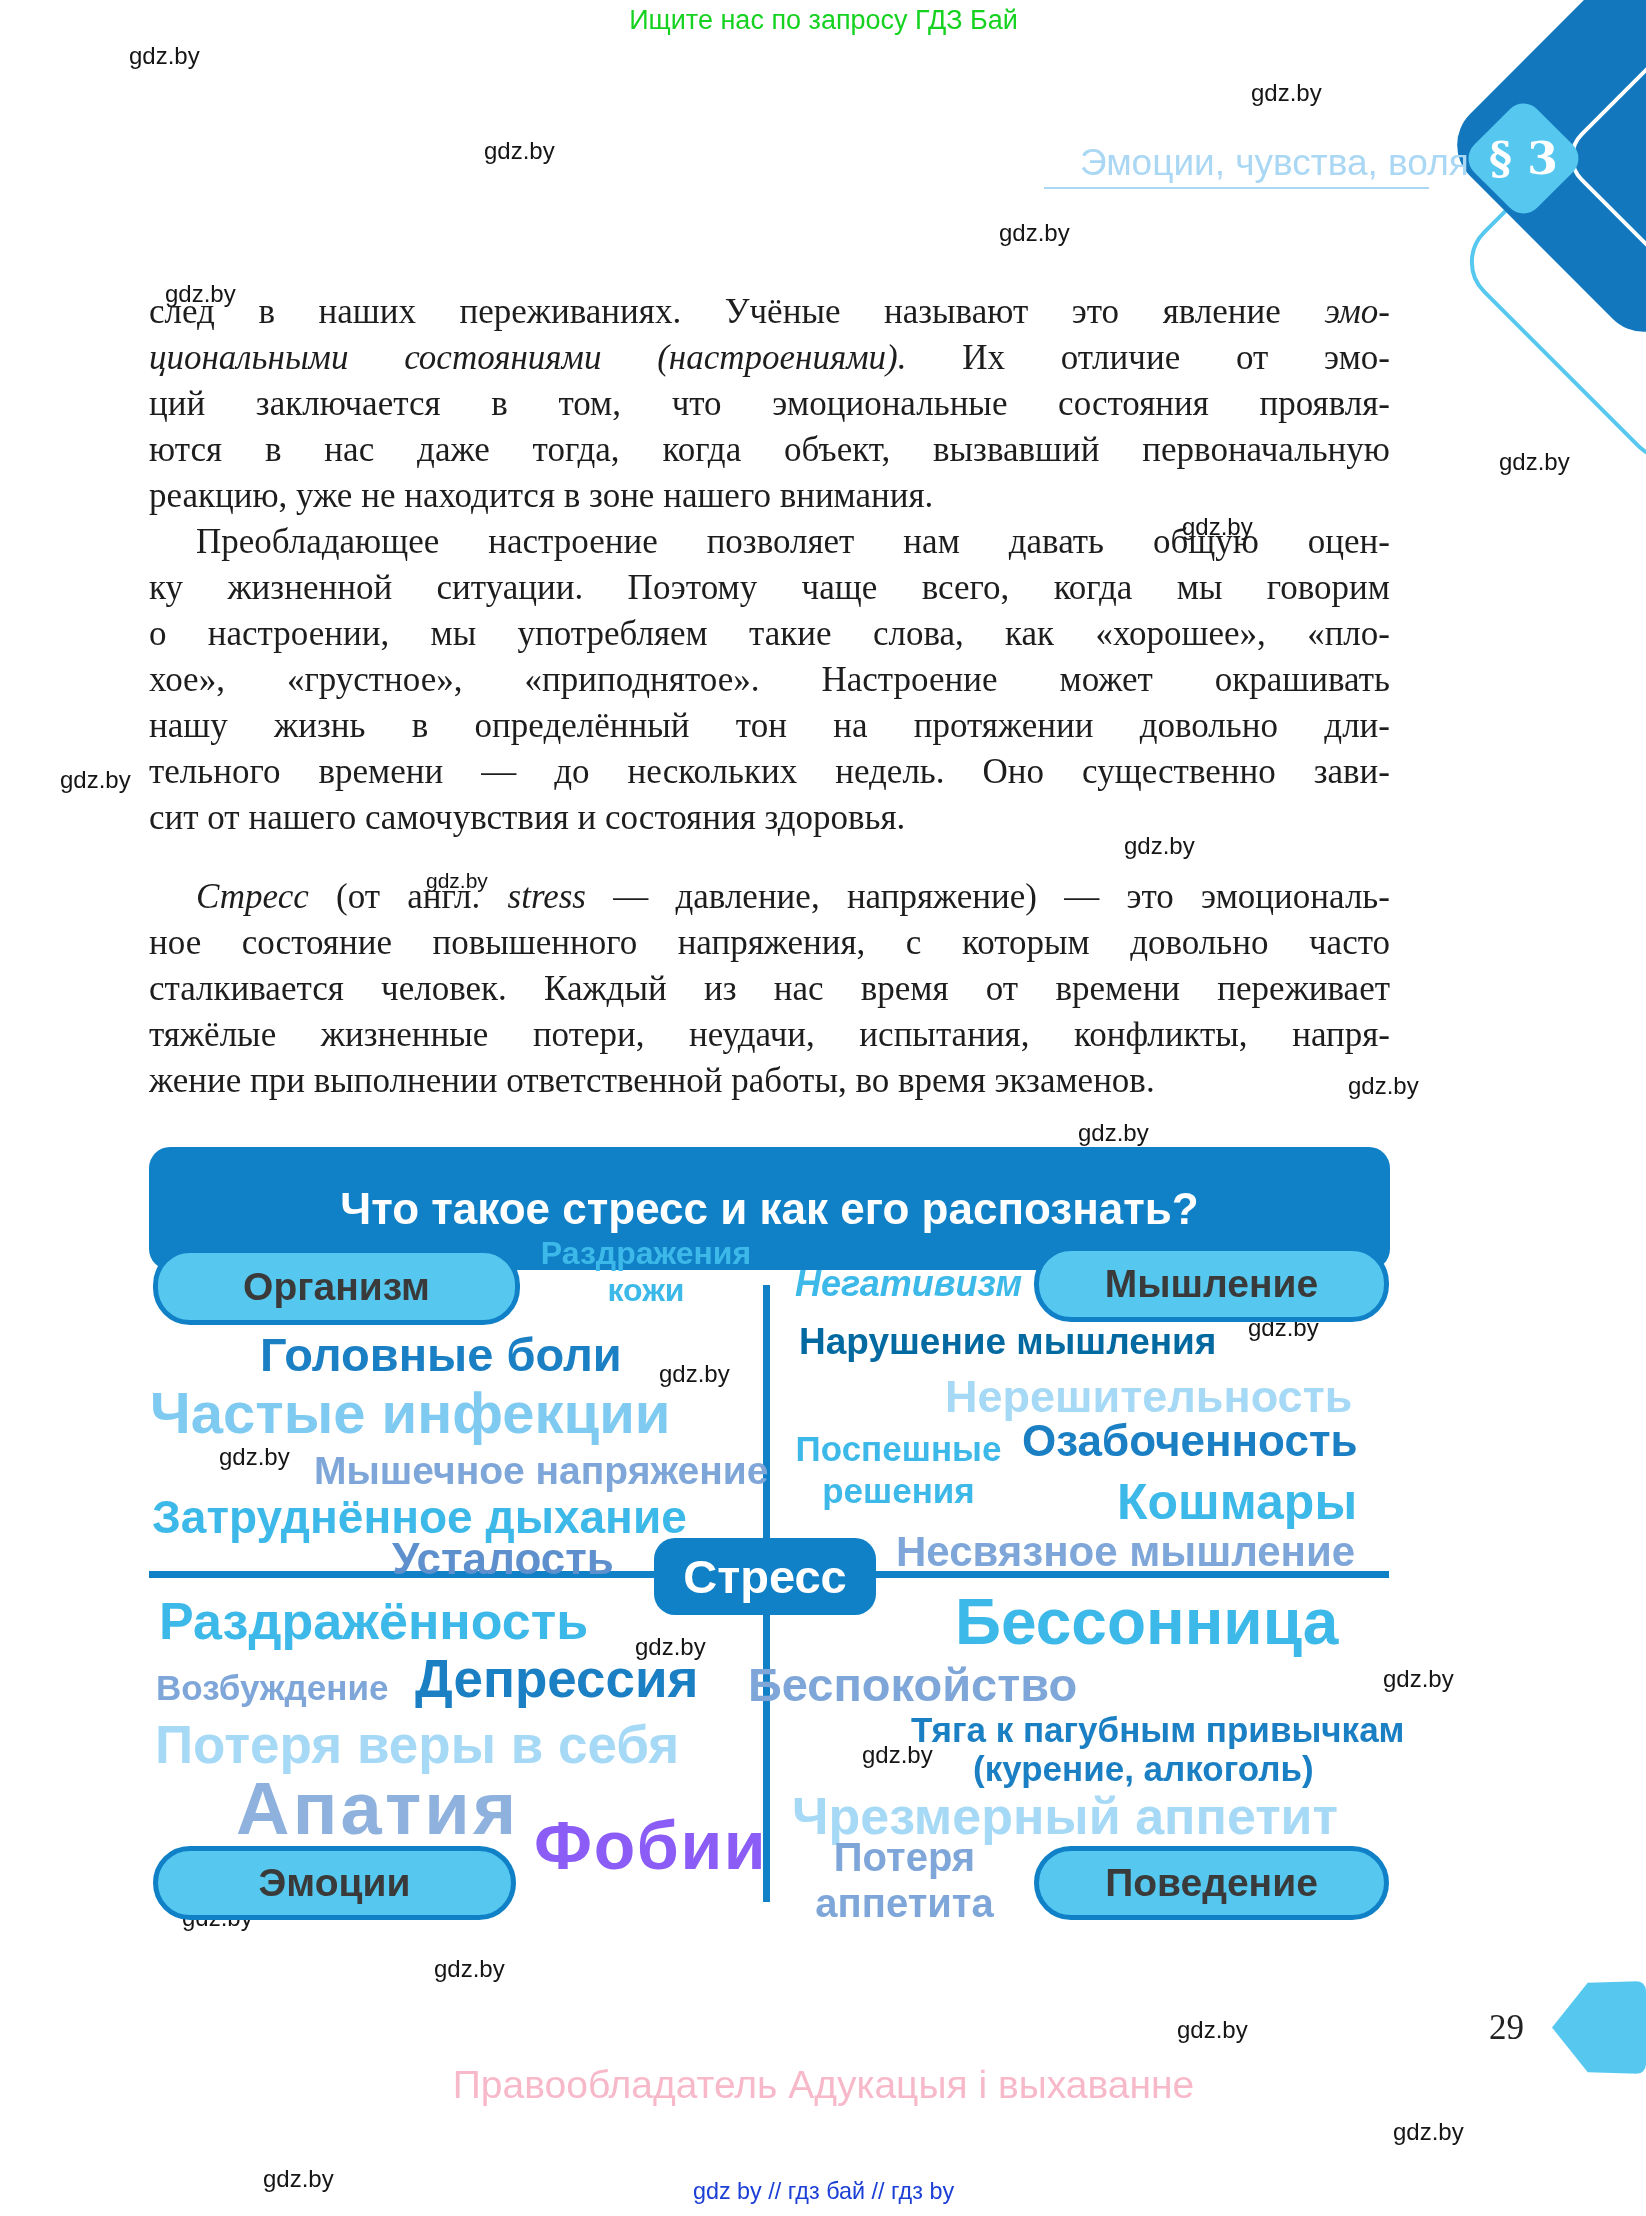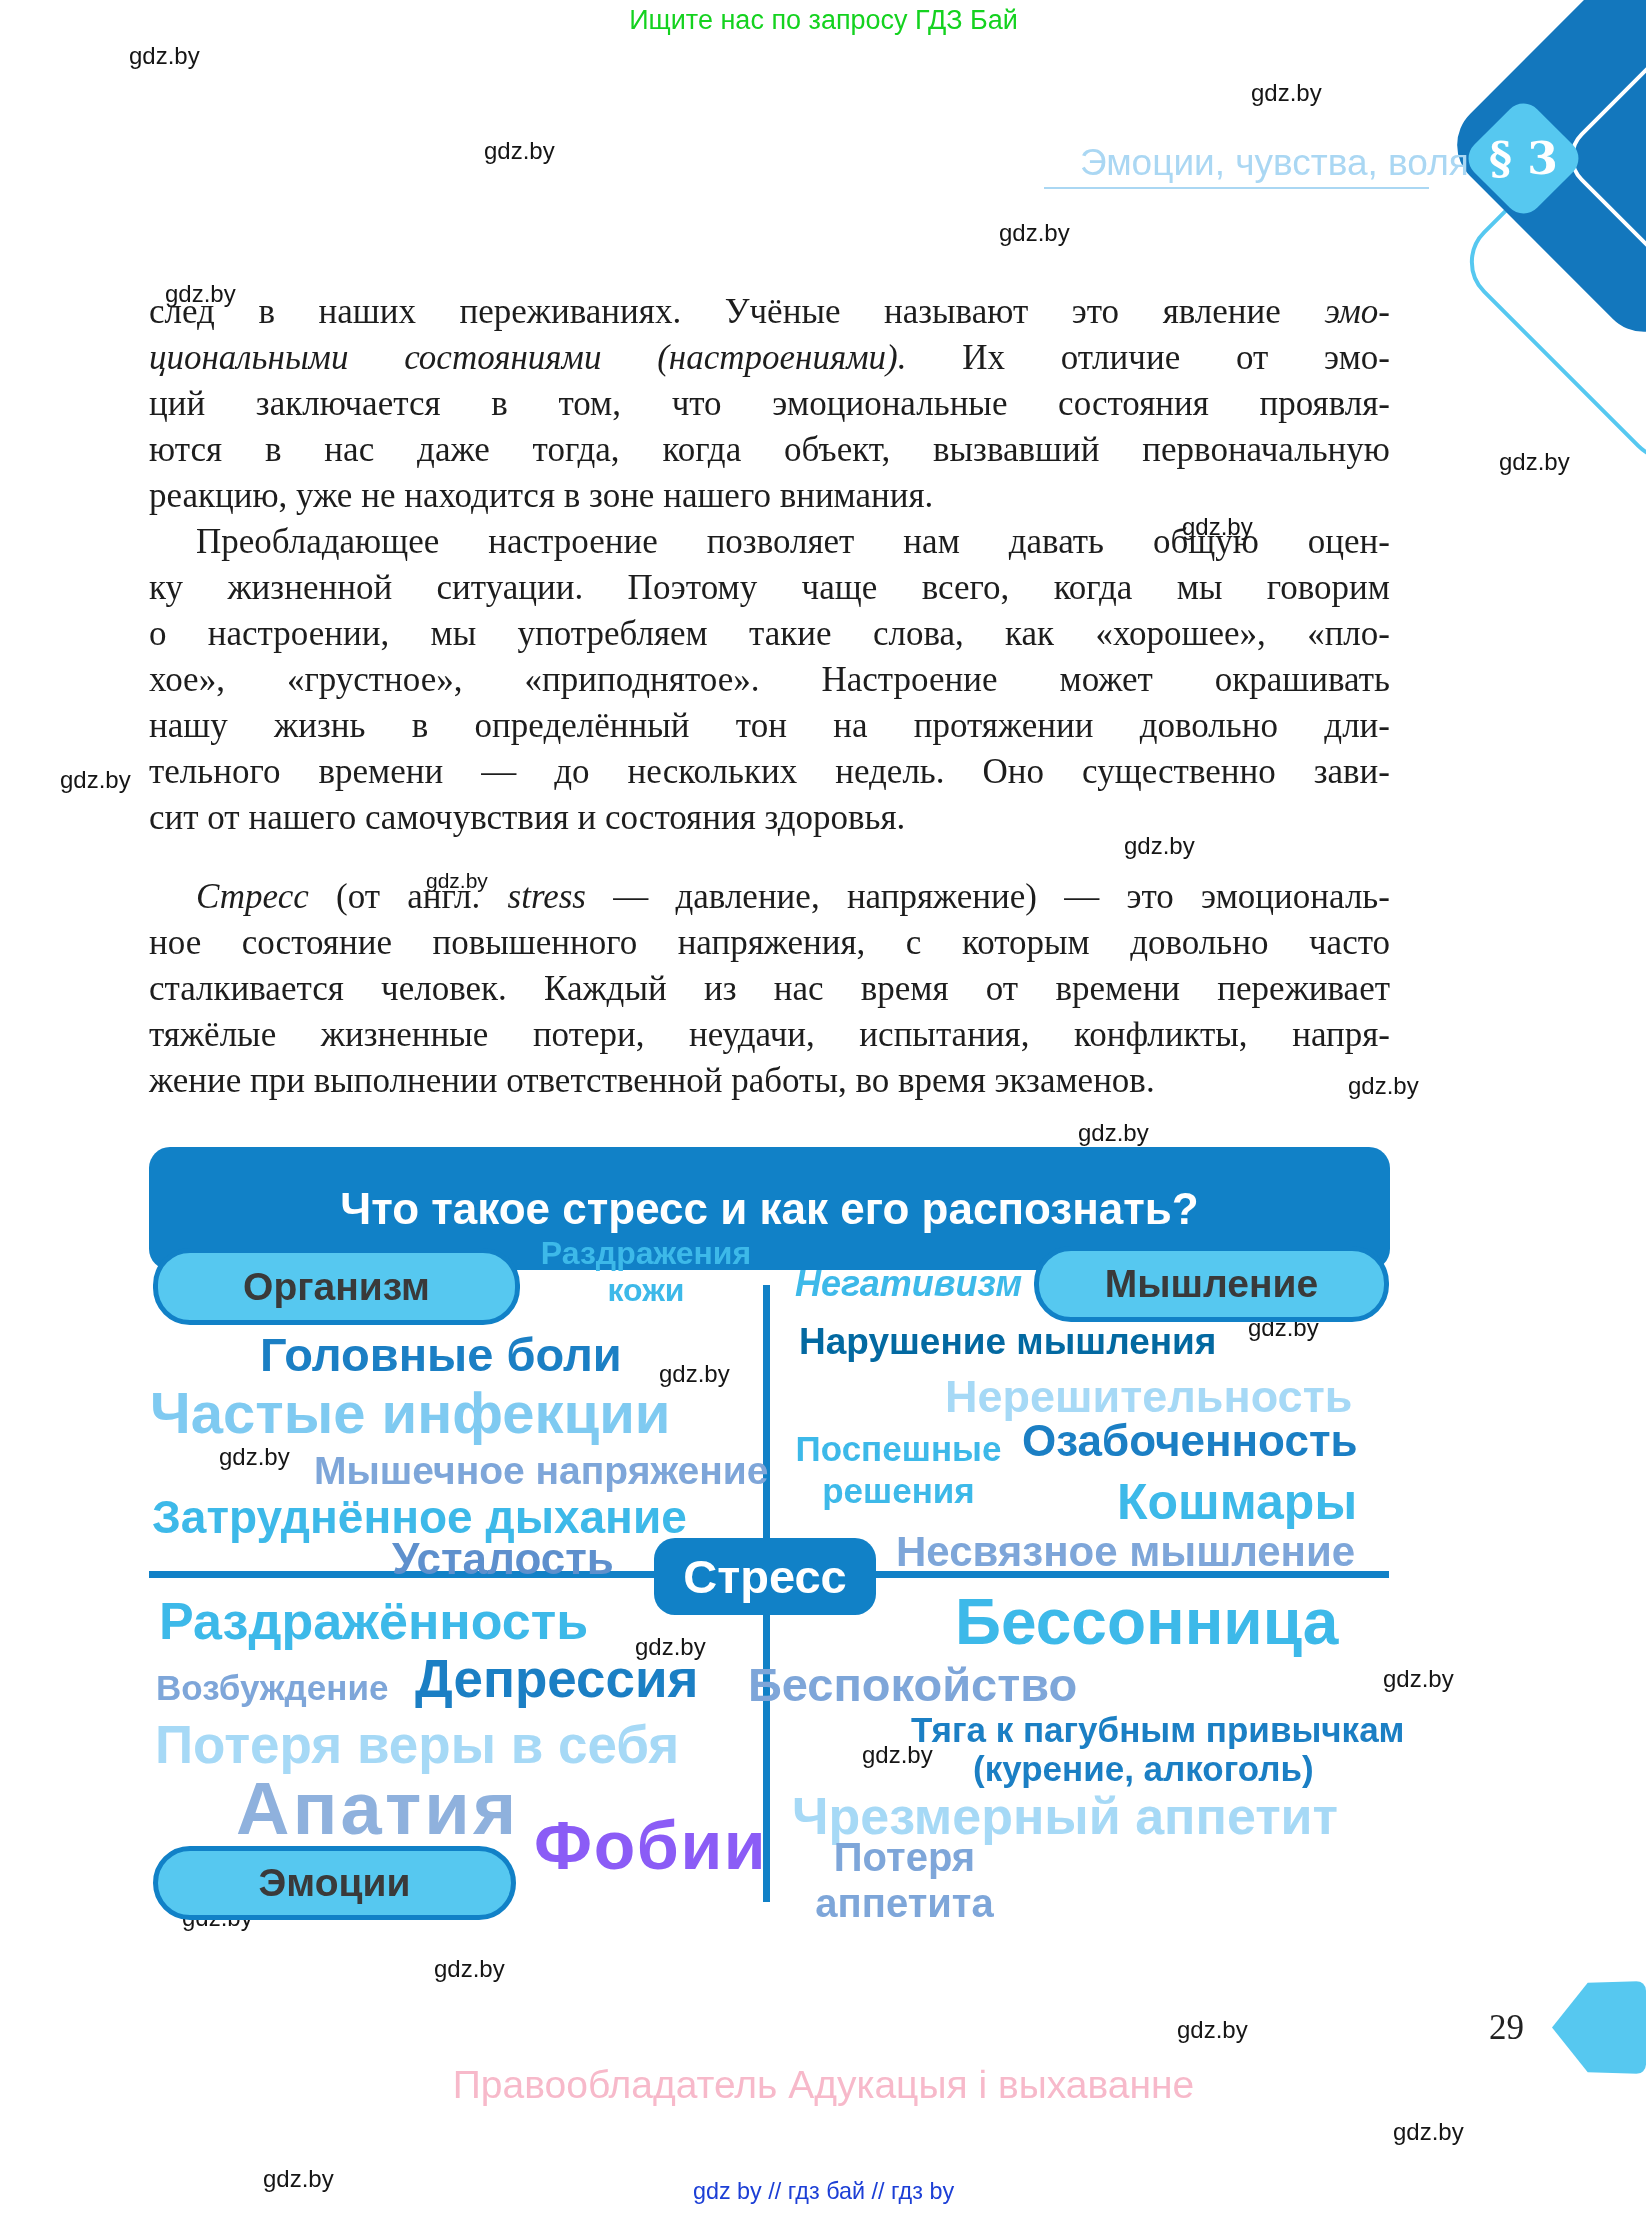--- a/index.html
+++ b/index.html
@@ -122,20 +122,23 @@
 
   <div id="cat-organism" class="cat">
     <span>Организм</span>
   </div>
   <div id="cat-thinking" class="cat">
     <span>Мышление</span>
   </div>
   <div id="cat-emotions" class="cat">
     <span>Эмоции</span>
   </div>
+  <div id="cat-behavior" class="cat">
+    <span>Поведение</span>
+  </div>
 
   <div id="diagram-words">
       <div class="dw wrap" style="left: 525px; top: 1235px; font-size: 32px; color: rgb(61, 185, 233); width: 242px; text-align: center; line-height: 37px;">Раздражения кожи</div>
       <div class="dw" style="left: 260px; top: 1330px; font-size: 47px; color: rgb(27, 127, 196);">Головные боли</div>
       <div class="dw" style="left: 150px; top: 1383px; font-size: 58px; color: rgb(127, 202, 241);">Частые инфекции</div>
       <div class="dw" style="left: 314px; top: 1451px; font-size: 39px; color: rgb(126, 166, 217);">Мышечное напряжение</div>
       <div class="dw" style="left: 152px; top: 1493px; font-size: 46px; color: rgb(61, 185, 233);">Затруднённое дыхание</div>
       <div class="dw" style="left: 392px; top: 1536px; font-size: 44px; color: rgb(94, 144, 205);">Усталость</div>
       <div class="dw" style="left: 795px; top: 1265px; font-size: 36px; color: rgb(61, 185, 233); font-style: italic;">Негативизм</div>
       <div class="dw" style="left: 799px; top: 1323px; font-size: 37px; color: #0369a1;">Нарушение мышления</div>

